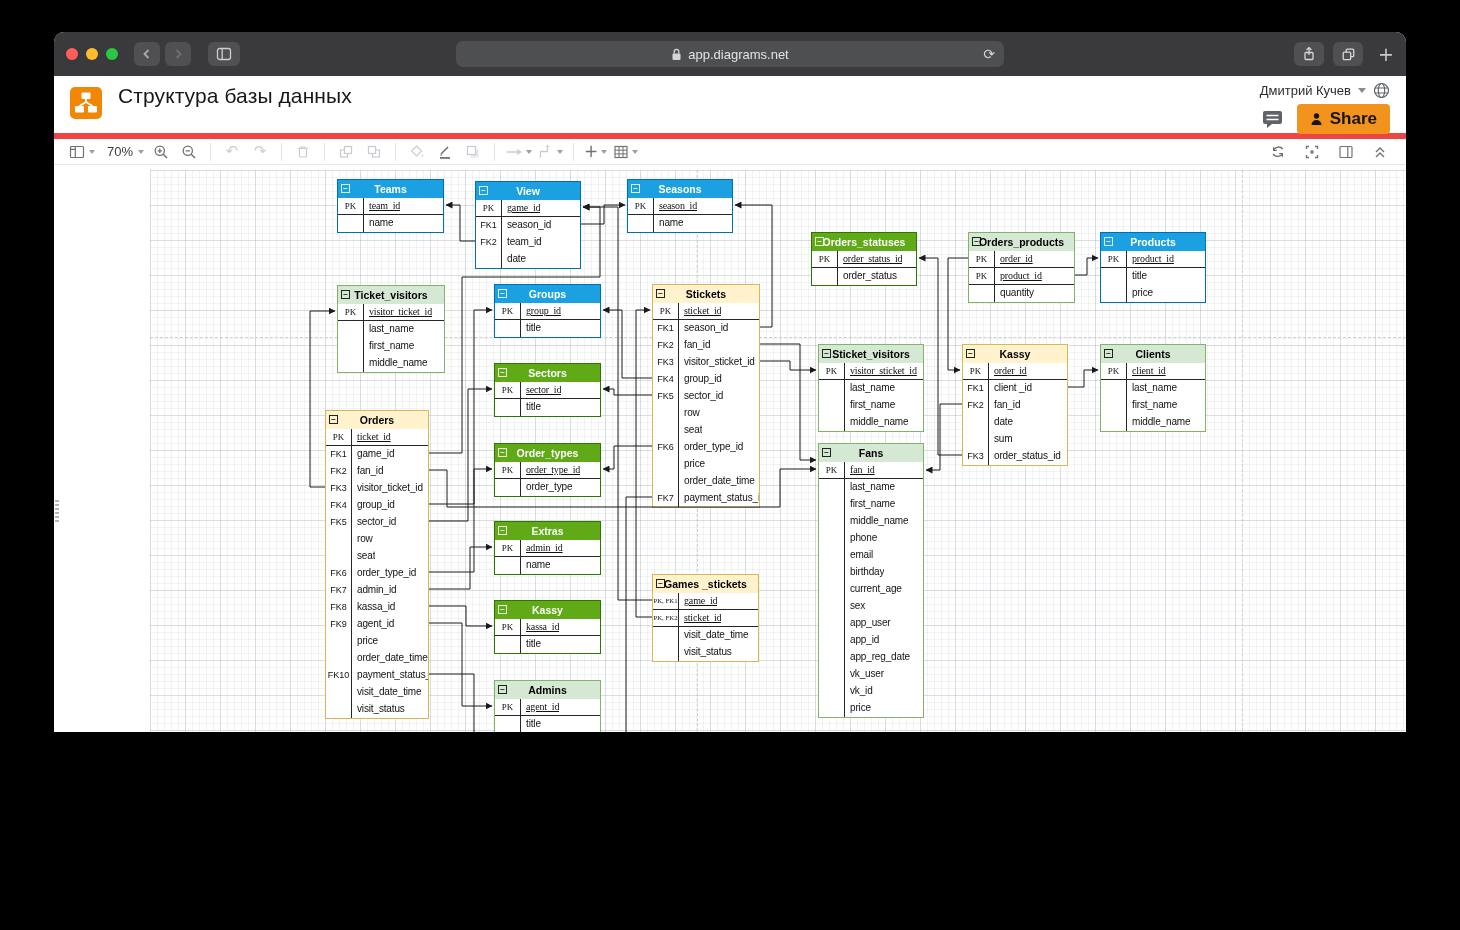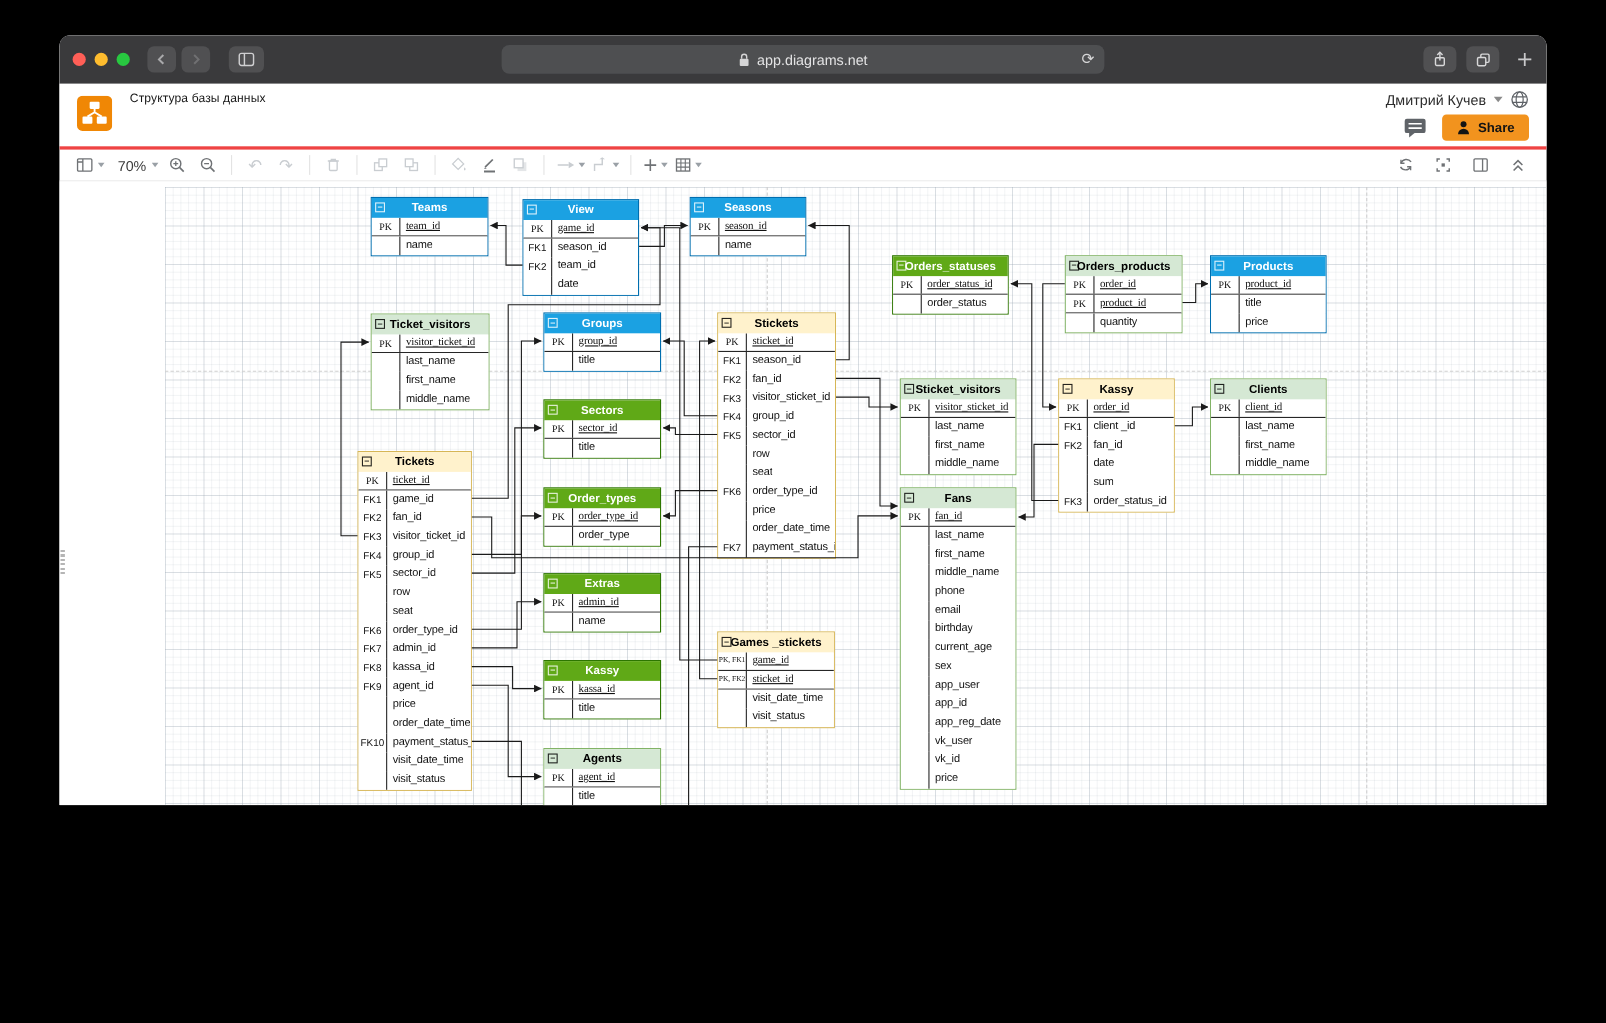--- a/index.html
+++ b/index.html
@@ -24,35 +24,35 @@
   .urlpill { position:absolute; left:50%; transform:translateX(-50%); top:9px; width:548px; height:26px; border-radius:7px;
              background:#4e4f51; color:#e3e3e4; font-size:13px; display:flex; align-items:center; justify-content:center; gap:6px; }
   .urlpill .reload { position:absolute; right:9px; color:#d5d5d6; font-size:14px; font-family:"DejaVu Sans",sans-serif; }
   .tb-right { margin-left:auto; display:flex; align-items:center; gap:9px; }
   .chipbtn { width:30px; height:24px; border-radius:6px; background:#505052; display:flex; align-items:center; justify-content:center; }
   .newtab { color:#c9c9cb; font-size:19px; margin-left:6px; font-family:"DejaVu Sans",sans-serif; }
 
   
   .appheader { height:57px; background:#fff; display:flex; align-items:flex-start; padding:8px 16px 0 16px; }
   .logo { width:32px; height:32px; margin:3px 16px 0 0; flex:none; }
-  .doc-title { font-size:11px; font-weight:500; color:#171717; letter-spacing:.1px; }
+  .doc-title { font-size:21px; font-weight:500; color:#171717; letter-spacing:.1px; }
   .menubar { display:flex; align-items:center; gap:20px; margin-top:6px; font-size:13.5px; color:#1b1b1b; }
   .menu-item { cursor:default; }
   .menu-item.disabled { color:#b9b9b9; }
   .lastchange { color:#9a9a9a; text-decoration:underline; }
   .ro-badge { background:#f6dada; color:#c4302b; font-size:12px; padding:3px 9px; border-radius:4px; }
   .hdr-right { margin-left:auto; display:flex; flex-direction:column; align-items:flex-end; }
   .userline { display:flex; align-items:center; gap:7px; font-size:13px; color:#2d2d2d; margin-top:-2px; }
   .caret { width:0; height:0; border-left:4px solid transparent; border-right:4px solid transparent; border-top:5px solid #8a8a8a; display:inline-block; }
   .actline { display:flex; align-items:center; gap:14px; margin-top:5px; }
   .sharebtn { background:#f2931e; border-radius:4px; padding:5px 13px; display:flex; align-items:center; gap:7px;
-              font-size:12px; font-weight:700; color:#141414; }
+              font-size:17px; font-weight:700; color:#141414; }
 
   
-  .toolbar { height:32px; border-top:3px solid #ef4444; border-bottom:1px solid #e6e6e6; display:flex; align-items:center; padding:0 12px; }
+  .toolbar { height:32px; border-top:6px solid #ef4444; border-bottom:1px solid #e6e6e6; display:flex; align-items:center; padding:0 12px; }
   .tbtn { display:flex; align-items:center; justify-content:center; min-width:22px; height:24px; color:#6f7275; margin:0 3px; }
   .tbtn.dis { color:#c9cdd1; }
   .tbtn .uni { font-family:"DejaVu Sans",sans-serif; font-size:15px; line-height:1; }
   .zoomlabel { font-size:13px; color:#3c3c3c; margin:0 2px 0 6px; }
   .tsep { width:1px; height:18px; background:#e3e3e3; margin:0 7px; }
   .tcaret { width:0; height:0; border-left:3.5px solid transparent; border-right:3.5px solid transparent; border-top:4px solid #9aa0a6; margin-left:3px; }
   .tbar-right { margin-left:auto; display:flex; align-items:center; gap:6px; }
 
   
   .canvas { position:absolute; left:0; right:0; top:133px; bottom:36px; background:#fff; overflow:hidden; }
@@ -677,21 +677,21 @@
               <span class="f">vk_id</span>
             </div>
             <div class="row">
               <span class="k"></span>
               <span class="f">price</span>
             </div>
           </div>
           <div class="tbl cream" style="left: 271px; top: 245px; width: 104px;">
             <div class="hd">
               <span class="min">−</span>
-              <span>Tickets</span>
+              <span>Orders</span>
             </div>
             <div class="row sep">
               <span class="k">PK</span>
               <span class="f"><span class="u">ticket_id</span></span>
             </div>
             <div class="row">
               <span class="k">FK1</span>
               <span class="f">game_id</span>
             </div>
             <div class="row">
@@ -793,21 +793,21 @@
               <span class="f"><span class="u">kassa_id</span></span>
             </div>
             <div class="row">
               <span class="k"></span>
               <span class="f">title</span>
             </div>
           </div>
           <div class="tbl palegreen" style="left: 440px; top: 515px; width: 107px;">
             <div class="hd">
               <span class="min">−</span>
-              <span>Agents</span>
+              <span>Admins</span>
             </div>
             <div class="row sep">
               <span class="k">PK</span>
               <span class="f"><span class="u">agent_id</span></span>
             </div>
             <div class="row">
               <span class="k"></span>
               <span class="f">title</span>
             </div>
           </div>

